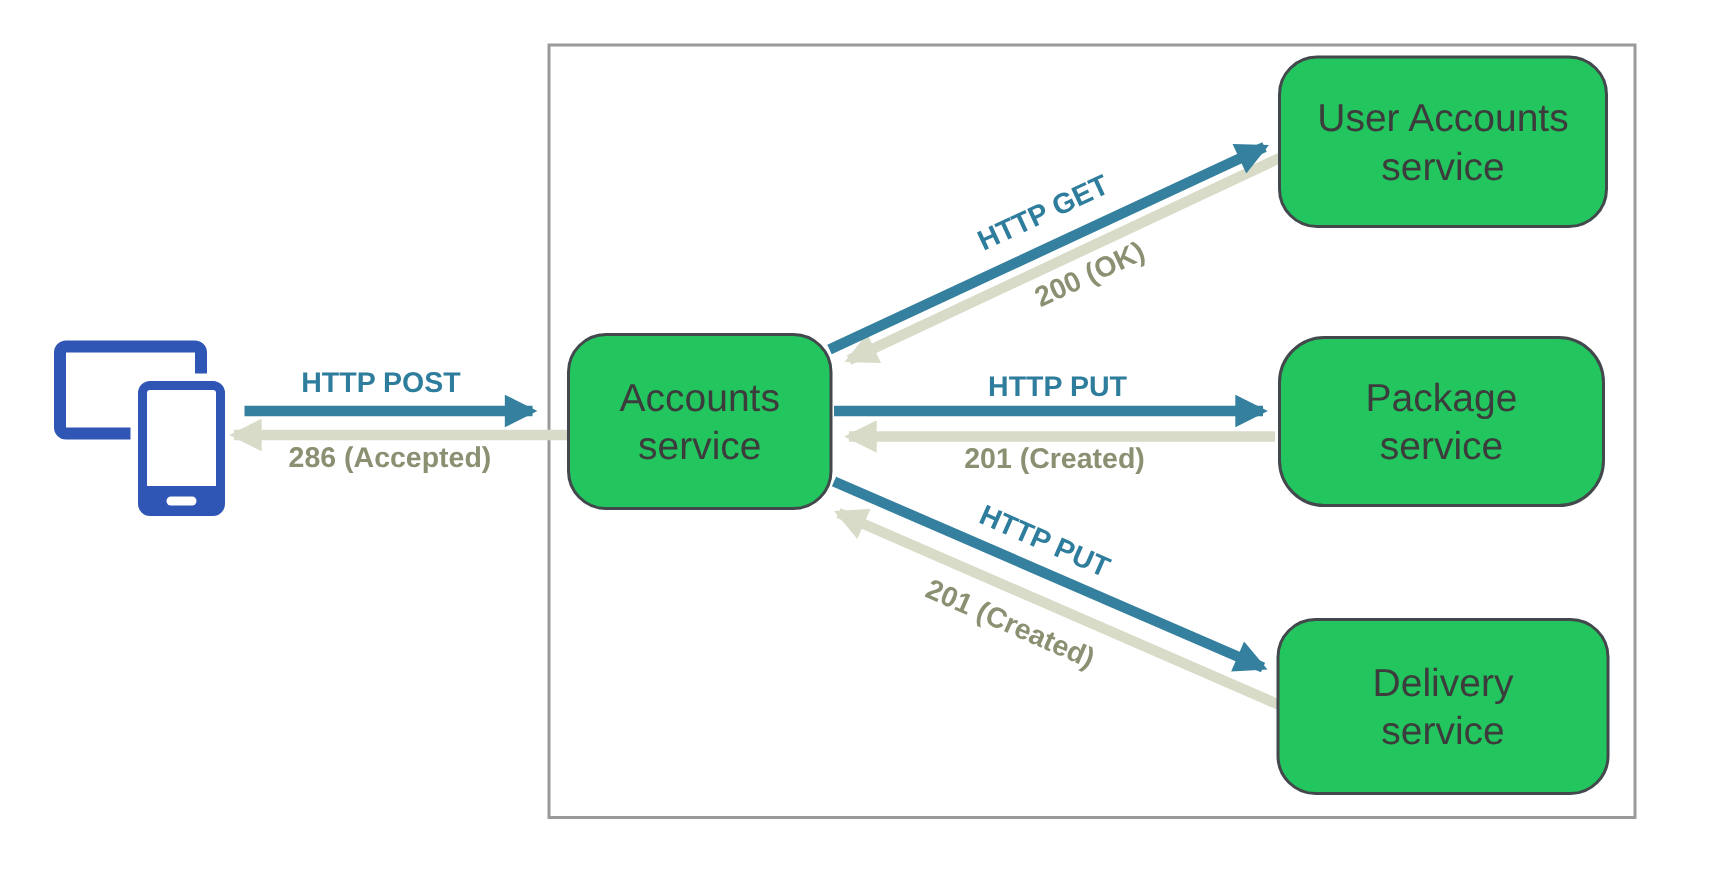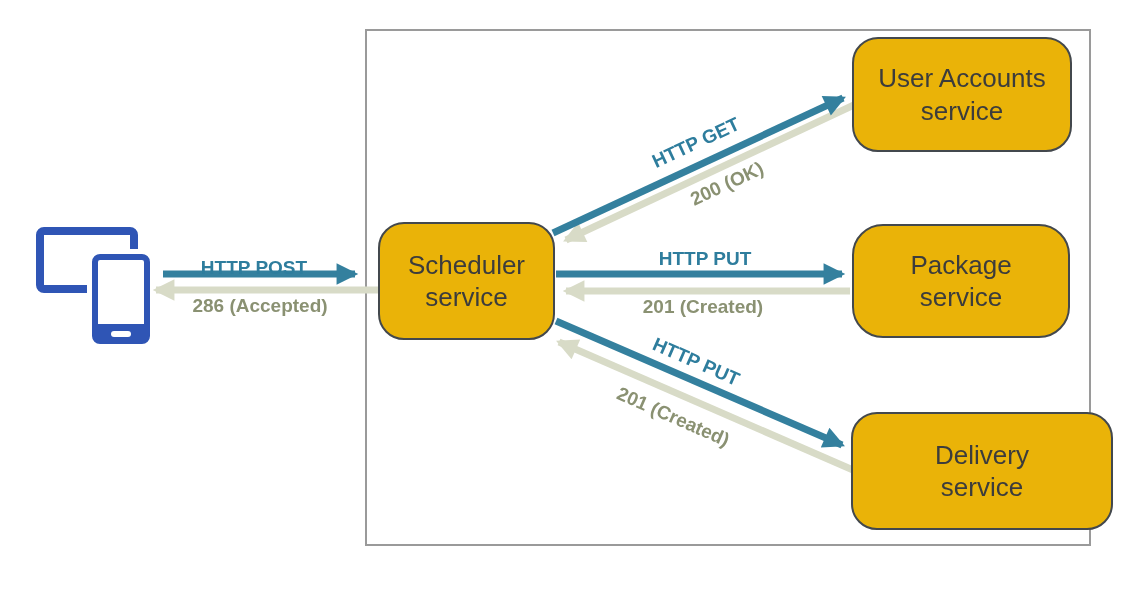--- a/index.html
+++ b/index.html
@@ -15,34 +15,34 @@
     position:absolute;
     left:365px;top:29px;width:726px;height:517px;
     border:2px solid #9a9a9a;
     background:transparent;
     box-sizing:border-box;
   }
   
   .service-box{
     position:absolute;
     box-sizing:border-box;
-    background:#eab308;
+    background:#22c55e;
     border:2px solid #43484d;
     border-radius:26px;
     display:flex;flex-direction:column;
     align-items:center;justify-content:center;
     color:#3c3c3c;
     font-size:26px;line-height:1.25;
     text-align:center;
     z-index:3;
   }
   #box-scheduler{left:378px;top:222px;width:177px;height:118px;}
   #box-user-accounts{left:852px;top:37px;width:220px;height:115px;}
   #box-package{left:852px;top:224px;width:218px;height:114px;border-radius:31px;}
-  #box-delivery{left:851px;top:412px;width:262px;height:118px;}
+  #box-delivery{left:851px;top:412px;width:222px;height:118px;}
 
   
   .tablet{
     position:absolute;
     left:36px;top:227px;width:102px;height:66px;
     box-sizing:border-box;
     border:8px solid #2f55b5;
     border-radius:8px;
     background:#ffffff;
     z-index:1;
@@ -112,37 +112,37 @@
     <line x1="850" y1="291" x2="566" y2="291" stroke="#d8dbc7" stroke-width="7" marker-end="url(#grayhead)"></line>
     <line x1="853" y1="470" x2="559" y2="342" stroke="#d8dbc7" stroke-width="7" marker-end="url(#grayhead)"></line>
 
     <line x1="163" y1="274" x2="355" y2="274" stroke="#34809e" stroke-width="7" marker-end="url(#tealhead)"></line>
     <line x1="553" y1="233" x2="843" y2="98" stroke="#34809e" stroke-width="7" marker-end="url(#tealhead)"></line>
     <line x1="556" y1="274" x2="842" y2="274" stroke="#34809e" stroke-width="7" marker-end="url(#tealhead)"></line>
     <line x1="556" y1="321" x2="842" y2="445" stroke="#34809e" stroke-width="7" marker-end="url(#tealhead)"></line>
   </svg>
 
   <div class="service-box" id="box-scheduler">
-    <span>Scheduler</span>
+    <span>Accounts</span>
     <span>service</span>
   </div>
   <div class="service-box" id="box-user-accounts">
     <span>User Accounts</span>
     <span>service</span>
   </div>
   <div class="service-box" id="box-package">
     <span>Package</span>
     <span>service</span>
   </div>
   <div class="service-box" id="box-delivery">
     <span>Delivery</span>
     <span>service</span>
   </div>
 
-  <div class="edge-label req" style="left:254px;top:256px;margin-top:12px;">HTTP POST</div>
+  <div class="edge-label req" style="left:254px;top:256px;">HTTP POST</div>
   <div class="edge-label resp" style="left:260px;top:306px;">286 (Accepted)</div>
 
   <div class="edge-label req rot-up" style="left:696px;top:143px;">HTTP GET</div>
   <div class="edge-label resp rot-up" style="left:727px;top:184px;">200 (OK)</div>
 
   <div class="edge-label req" style="left:705px;top:259px;">HTTP PUT</div>
   <div class="edge-label resp" style="left:703px;top:307px;">201 (Created)</div>
 
   <div class="edge-label req rot-down" style="left:696px;top:362px;">HTTP PUT</div>
   <div class="edge-label resp rot-down" style="left:673px;top:417px;">201 (Created)</div>

